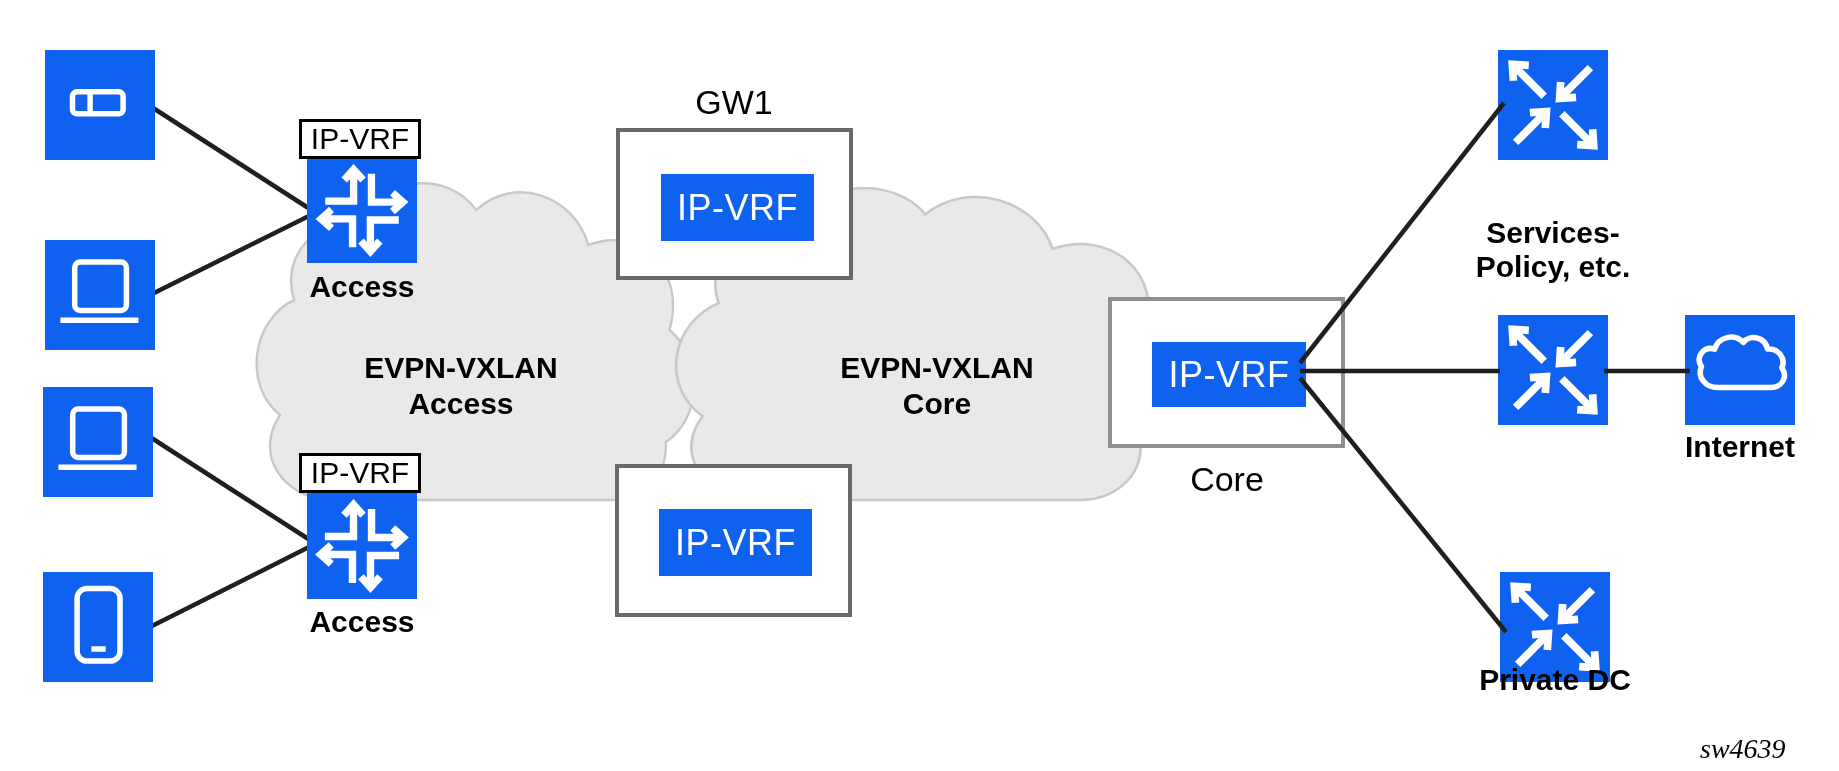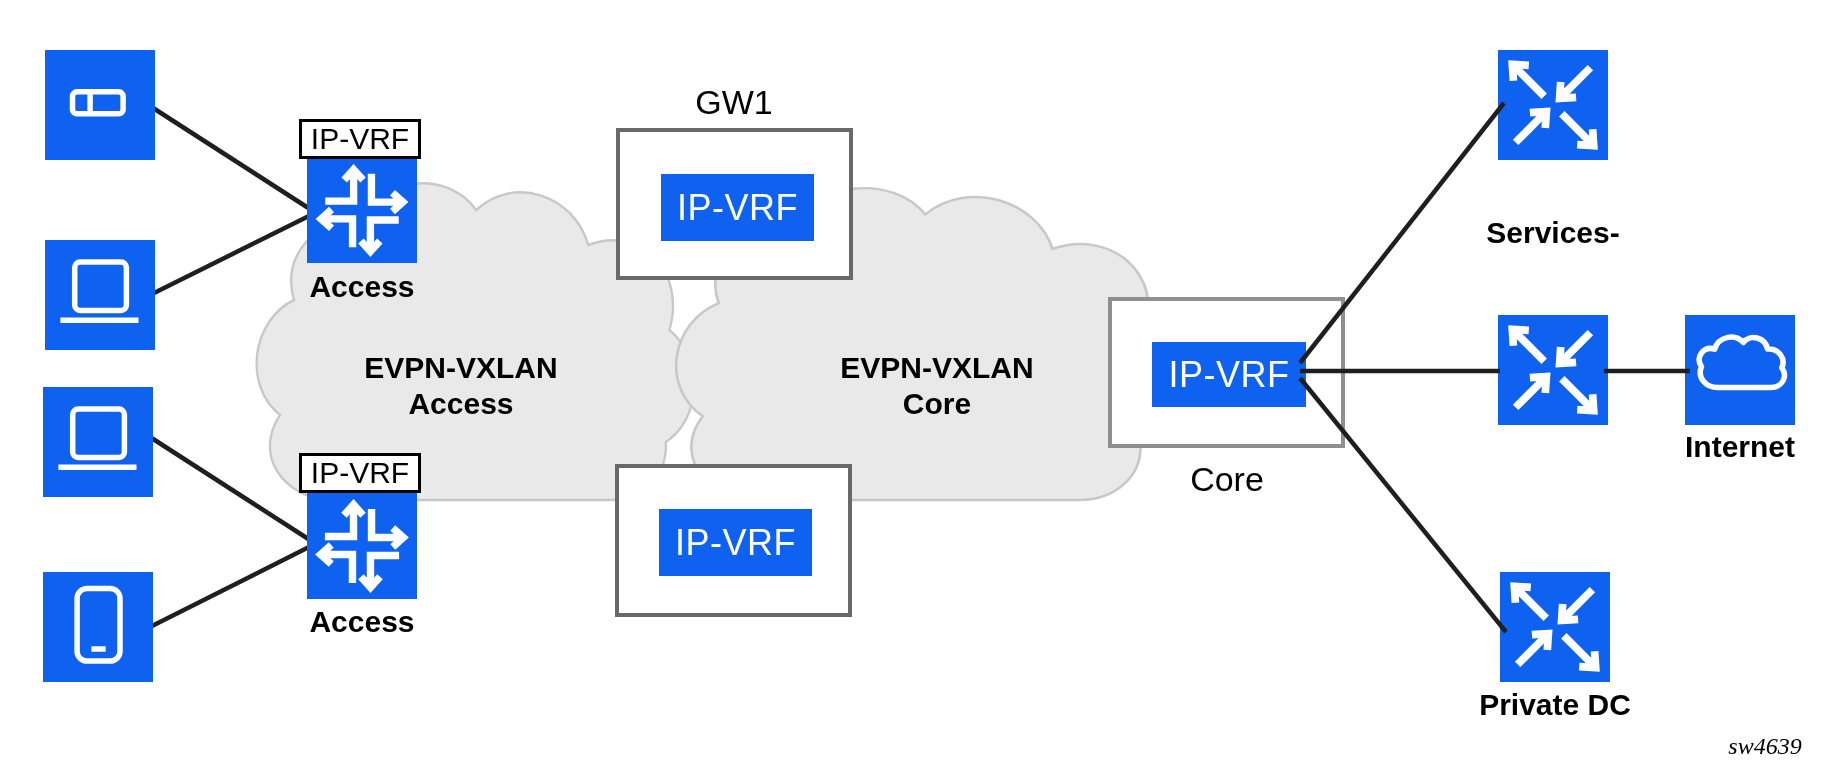--- a/index.html
+++ b/index.html
@@ -29,21 +29,21 @@
   .vrftag{
     position:absolute;background:#ffffff;border:3px solid #000;box-sizing:border-box;
     display:flex;align-items:center;justify-content:center;font-size:30px;
   }
   .lbl{position:absolute;text-align:center;}
   .bold{font-weight:bold;font-size:30px;line-height:34px;}
   .reg{font-size:34px;line-height:36px;}
   .cloudlbl{font-weight:bold;font-size:30px;line-height:36px;}
   .wm{
     position:absolute;font-family:"Liberation Serif",serif;font-style:italic;
-    font-size:24px;text-align:center;
+    font-size:28px;text-align:left;
   }
   .cloud{fill:var(--cloud-fill);stroke:var(--cloud-stroke);stroke-width:2.5;}
   .conn{stroke:var(--connector);stroke-width:4.5;fill:none;}
   .wstroke{stroke:#fff;stroke-width:7;fill:none;}
   .wthin{stroke:#fff;stroke-width:5;fill:none;}
 </style>
 </head>
 <body>
 
 <div class="stage">
@@ -163,41 +163,42 @@
     </div>
     <div class="lbl reg" style="left:1142px;top:461px;width:170px;">Core</div>
 
     <div class="sq" style="left:1498px;top:50px;width:110px;height:110px;">
       <svg class="glyph" viewBox="0 0 100 100">
           <use href="#sym-router"></use>
         </svg>
     </div>
     <div class="lbl bold" style="left:1418px;top:170px;width:270px;margin-top:46px;">
       <div>Services-</div>
+      <div>Policy, etc.</div>
     </div>
 
     <div class="sq" style="left:1498px;top:315px;width:110px;height:110px;">
       <svg class="glyph" viewBox="0 0 100 100">
           <use href="#sym-router"></use>
         </svg>
     </div>
 
     <div class="sq" style="left:1685px;top:315px;width:110px;height:110px;">
       <svg class="glyph" viewBox="0 0 100 100">
           <use href="#sym-cloudglyph"></use>
         </svg>
     </div>
     <div class="lbl bold" style="left:1630px;top:430px;width:220px;">Internet</div>
 
     <div class="sq" style="left:1500px;top:572px;width:110px;height:110px;">
       <svg class="glyph" viewBox="0 0 100 100">
           <use href="#sym-router"></use>
         </svg>
     </div>
-    <div class="lbl bold" style="left:1445px;top:688px;width:220px;">Private DC</div>
+    <div class="lbl bold" style="left:1445px;top:663px;width:220px;">Private DC</div>
 
     <div class="wm" style="left:1700px;top:733px;width:130px;">sw4639</div>
   </div>
 
   <svg class="layer z2" viewBox="0 0 1839 771">
     <line class="conn" x1="1300" y1="363" x2="1504" y2="103"></line>
     <line class="conn" x1="1300" y1="371" x2="1500" y2="371"></line>
     <line class="conn" x1="1300" y1="378" x2="1506" y2="632"></line>
     <line class="conn" x1="1604" y1="371" x2="1690" y2="371"></line>
   </svg>

